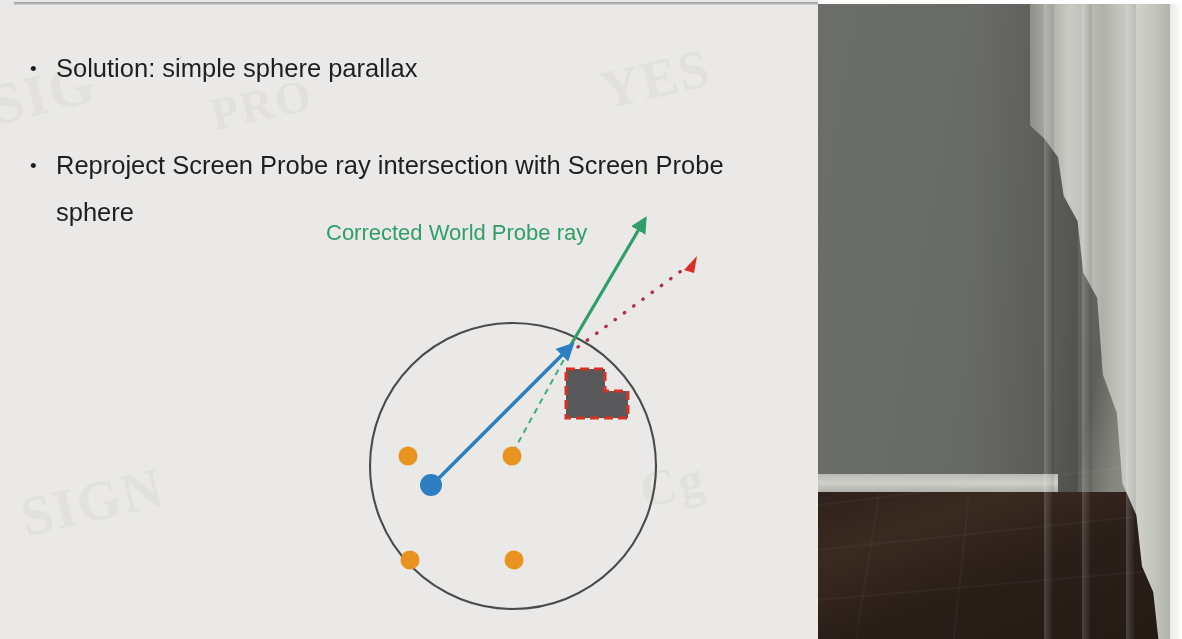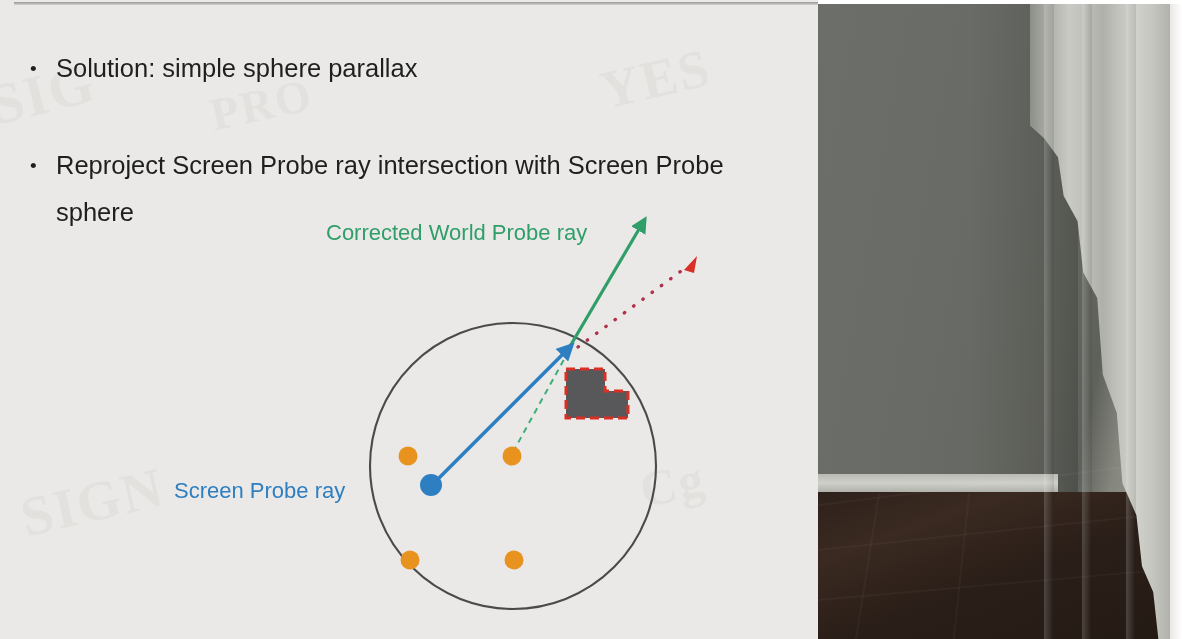--- a/index.html
+++ b/index.html
@@ -245,21 +245,20 @@
 
         <circle cx="431" cy="485" r="11" fill="#2d7fc1"></circle>
 
         <circle cx="408" cy="456" r="9.5" fill="#e8921f"></circle>
         <circle cx="512" cy="456" r="9.5" fill="#e8921f"></circle>
         <circle cx="410" cy="560" r="9.5" fill="#e8921f"></circle>
         <circle cx="514" cy="560" r="9.5" fill="#e8921f"></circle>
       </svg>
 
       <div class="lbl" id="label-corrected-world-probe-ray">Corrected World Probe ray</div>
-      <div class="lbl" id="label-screen-probe-ray">Screen Probe ray</div>
     </div>
   </div>
 
   <div class="video-panel">
     <div class="vp-inner">
       <div class="wall"></div>
       <div class="wall-shade"></div>
       <div class="baseboard"></div>
       <div class="floor">
       </div>

